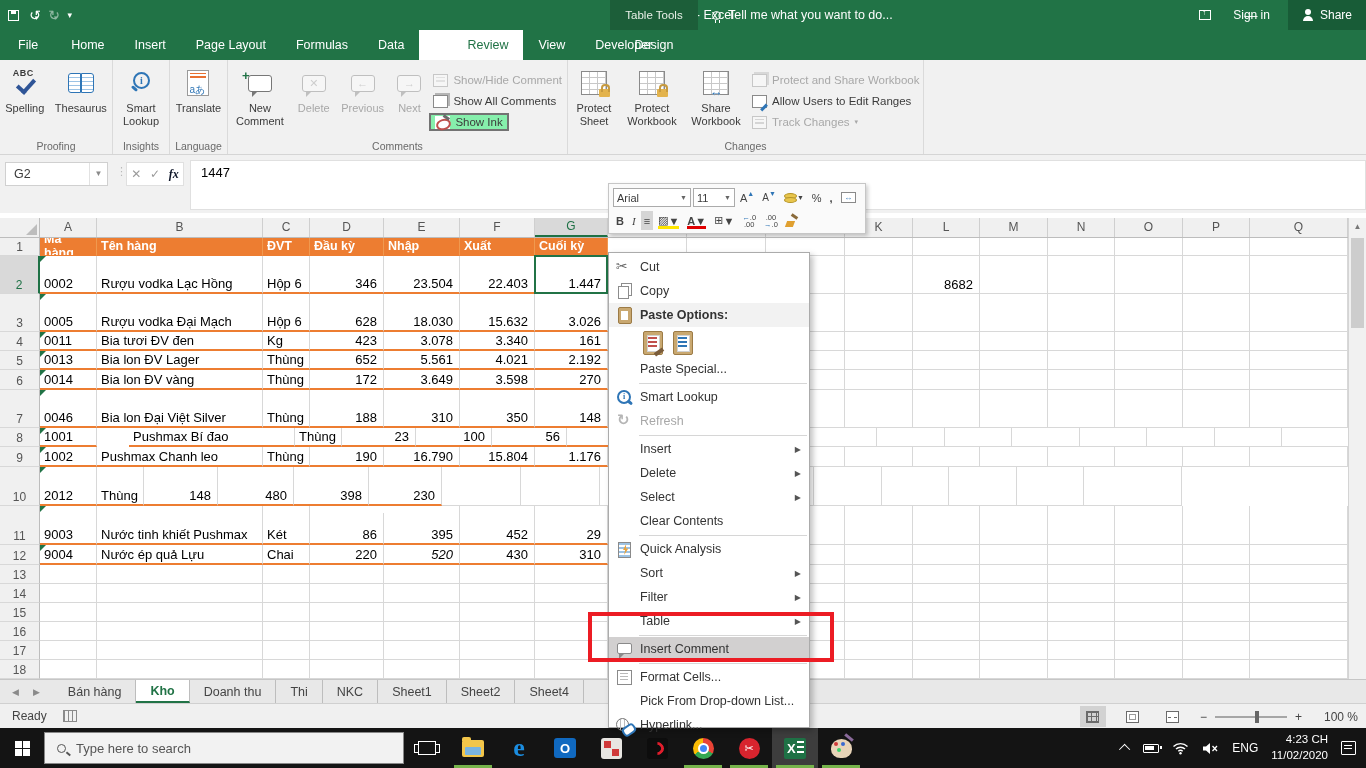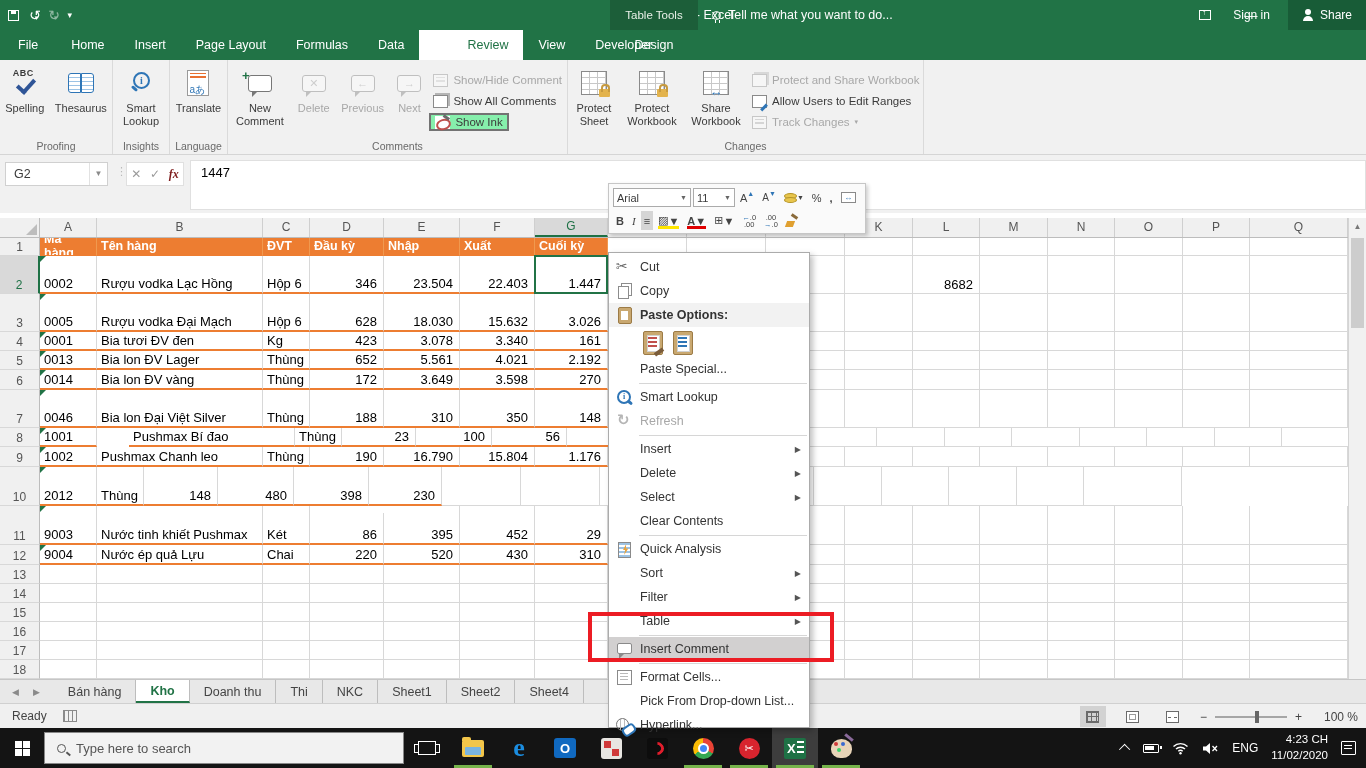--- a/index.html
+++ b/index.html
@@ -83,21 +83,21 @@
   .mini-ic.m-ink::after { content:""; position:absolute; right:0; top:0; width:7px; height:2.5px; background:#6a6a6a; transform:rotate(35deg); }
   .mini-ic.m-pencil::after { content:""; position:absolute; right:-2px; bottom:-2px; width:8px; height:3px; background:#2e75b6; transform:rotate(-45deg); }
   .mini-ic.m-track::after { content:""; position:absolute; inset:2px; background:repeating-linear-gradient(#c8a2c8 0 1.5px,transparent 1.5px 3.5px); }
 
   
   #fbar { position:absolute; left:0; top:155px; width:1366px; height:58px; background:#f1f1f1; }
   #namebox { position:absolute; left:5px; top:7px; width:103px; height:24px; background:#fff; border:1px solid #d0d0d0; line-height:22px; padding-left:8px; font-size:12.5px; }
   #namebox .nb-dd { position:absolute; right:0; top:0; width:18px; height:22px; border-left:1px solid #e2e2e2; text-align:center; color:#8a8a8a; font-size:8px; line-height:22px; }
   #fbar .dots { position:absolute; left:116px; top:10px; color:#b9b9b9; letter-spacing:0; font-size:11px; }
   #fbtns { position:absolute; left:126px; top:7px; width:58px; height:24px; background:#fff; border:1px solid #e0e0e0; display:flex; align-items:center; justify-content:space-around; color:#9a9a9a; }
-  #fbtns .fx { font-style:italic; font-family:"Liberation Serif",serif; color:#7f1d1d; font-weight:bold; }
+  #fbtns .fx { font-style:italic; font-family:"Liberation Serif",serif; color:#0f172a; font-weight:bold; }
   #finput { position:absolute; left:190px; top:5px; right:0; height:50px; background:#fff; border:1px solid #e0e0e0; padding:4px 10px; font-size:13px; color:#000; }
 
   
   #sheet { position:absolute; left:0; top:218px; width:1348px; height:461px; background:#fff; overflow:hidden; }
   #colhdrs { display:flex; height:20px; background:#f0f0f0; border-bottom:1px solid #bdbdbd; }
   .chcell { border-right:1px solid #cfcfcf; text-align:center; font-size:12px; color:#555; line-height:19px; flex:none; }
   .chcell.sel { background:#d9d9d9; color:#1e7145; border-bottom:2px solid #1e7145; line-height:17px; }
   #corner { width:40px; flex:none; background:#f0f0f0; border-right:1px solid #bdbdbd; position:relative; }
   #corner::after { content:""; position:absolute; right:2px; bottom:2px; border-left:11px solid transparent; border-bottom:11px solid #bdbdbd; }
   .grow { display:flex; }
@@ -513,21 +513,21 @@
         <div class="cell" style="width: 68px;"></div>
         <div class="cell" style="width: 67px;"></div>
         <div class="cell" style="width: 68px;"></div>
         <div class="cell" style="width: 67px;"></div>
         <div class="cell" style="width: 68px;"></div>
         <div class="cell" style="width: 67px;"></div>
         <div class="cell" style="width: 98px;"></div>
       </div>
       <div class="grow" style="height: 19px;">
         <div class="rh">4</div>
-        <div class="cell err ob" style="width: 57px;">0001</div>
+        <div class="cell err ob" style="width: 57px;">0011</div>
         <div class="cell ob" style="width: 166px;">Bia tươi ĐV đen</div>
         <div class="cell ob" style="width: 47px;">Kg</div>
         <div class="cell num ob" style="width: 74px;">423</div>
         <div class="cell num ob" style="width: 76px;">3.078</div>
         <div class="cell num ob" style="width: 75px;">3.340</div>
         <div class="cell num ob" style="width: 73px;">161</div>
         <div class="cell" style="width: 79px;"></div>
         <div class="cell" style="width: 79px;"></div>
         <div class="cell" style="width: 79px;"></div>
         <div class="cell" style="width: 68px;"></div>
@@ -676,21 +676,21 @@
         <div class="cell" style="width: 68px;"></div>
         <div class="cell" style="width: 67px;"></div>
         <div class="cell" style="width: 98px;"></div>
       </div>
       <div class="grow" style="height: 20px;">
         <div class="rh">12</div>
         <div class="cell err ob" style="width: 57px;">9004</div>
         <div class="cell ob" style="width: 166px;">Nước ép quả Lựu</div>
         <div class="cell ob" style="width: 47px;">Chai</div>
         <div class="cell num ob" style="width: 74px;">220</div>
-        <div class="cell num ob" style="width: 76px;">520</div>
+        <div class="cell num ob" style="width: 76px; font-style: italic;">520</div>
         <div class="cell num ob" style="width: 75px;">430</div>
         <div class="cell num ob" style="width: 73px;">310</div>
         <div class="cell" style="width: 79px;"></div>
         <div class="cell" style="width: 79px;"></div>
         <div class="cell" style="width: 79px;"></div>
         <div class="cell" style="width: 68px;"></div>
         <div class="cell" style="width: 67px;"></div>
         <div class="cell" style="width: 68px;"></div>
         <div class="cell" style="width: 67px;"></div>
         <div class="cell" style="width: 68px;"></div>

